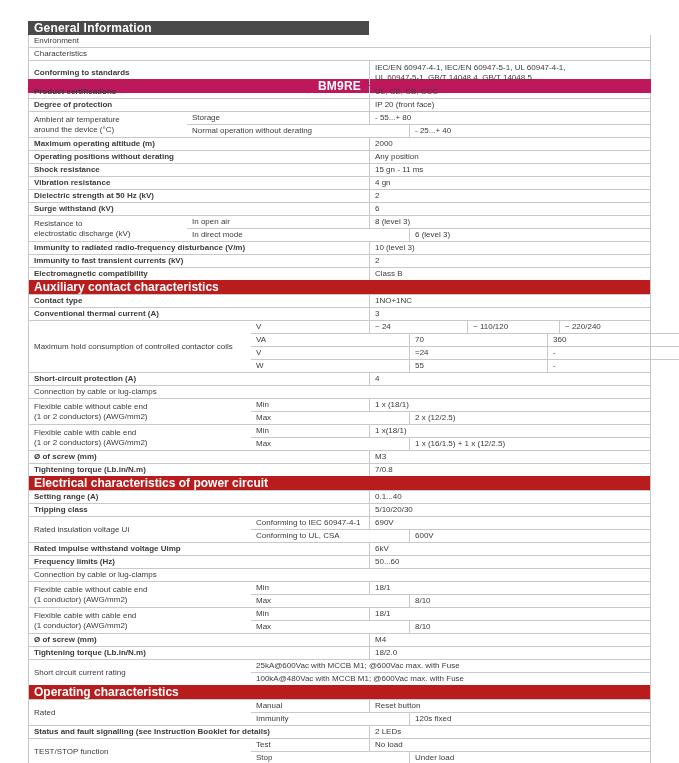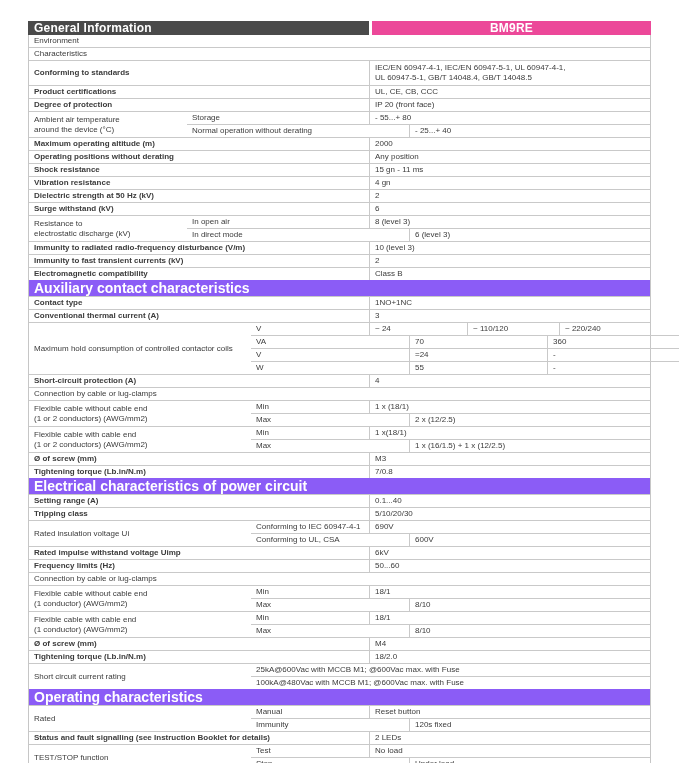--- a/index.html
+++ b/index.html
@@ -1,26 +1,26 @@
 <!DOCTYPE html>
 <html><head>
 <meta charset="utf-8">
 <style>
   html,body{margin:0;padding:0;background:#ffffff;}
   body{width:679px;height:763px;overflow:hidden;font-family:"Liberation Sans",sans-serif;color:#3b3b3b;}
   .page{position:relative;width:679px;height:763px;background:#fff;}
   .tbl{position:absolute;left:28px;top:21px;width:623px;}
-  .hdr{display:flex;height:14px;}
+  .hdr{display:flex;height:14px;flex-direction:column;}
   .hdr-left{width:341px;background:#4a4a4a;color:#fff;font-weight:bold;font-size:12px;display:flex;align-items:center;padding-left:6px;box-sizing:border-box;letter-spacing:.2px;}
   .hdr-gap{width:3px;background:#fff;}
-  .hdr-right{flex:1;background:#ec4899;color:#fff;font-weight:bold;font-size:12px;display:flex;align-items:center;justify-content:center;letter-spacing:.2px;}
+  .hdr-right{flex:1;background:#be185d;color:#fff;font-weight:bold;font-size:12px;display:flex;align-items:center;justify-content:center;letter-spacing:.2px;margin-top:44px;}
   .tbody{border:1px solid #c6c6c6;border-top:none;font-size:8px;box-sizing:border-box;}
   .row{display:flex;min-height:12px;box-sizing:border-box;background:#fff;}
   .row + .row{border-top:1px solid #c9c9c9;}
-  .row.section{background:#8b5cf6;color:#fff;font-weight:bold;font-size:14px;min-height:13px;align-items:center;padding-left:5px;border-top:none;}
+  .row.section{background:#b91c1c;color:#fff;font-weight:bold;font-size:12px;min-height:13px;align-items:center;padding-left:5px;border-top:none;}
   .cell{display:flex;flex-direction:column;justify-content:center;box-sizing:border-box;padding:1px 5px;line-height:10px;}
   .lab{align-items:flex-start;}
   .val{align-items:flex-start;text-align:center;border-left:1px solid #c9c9c9;flex:1;}
   .w1{width:158px;flex:none;}
   .w2{width:222px;flex:none;}
   .wlv{width:340px;flex:none;font-weight:bold;}
   .full{flex:1;}
   .stack{flex:1;display:flex;flex-direction:column;}
   .srow{display:flex;flex:1;min-height:12px;box-sizing:border-box;}
   .srow + .srow{border-top:1px solid #c9c9c9;gap:40px;}

